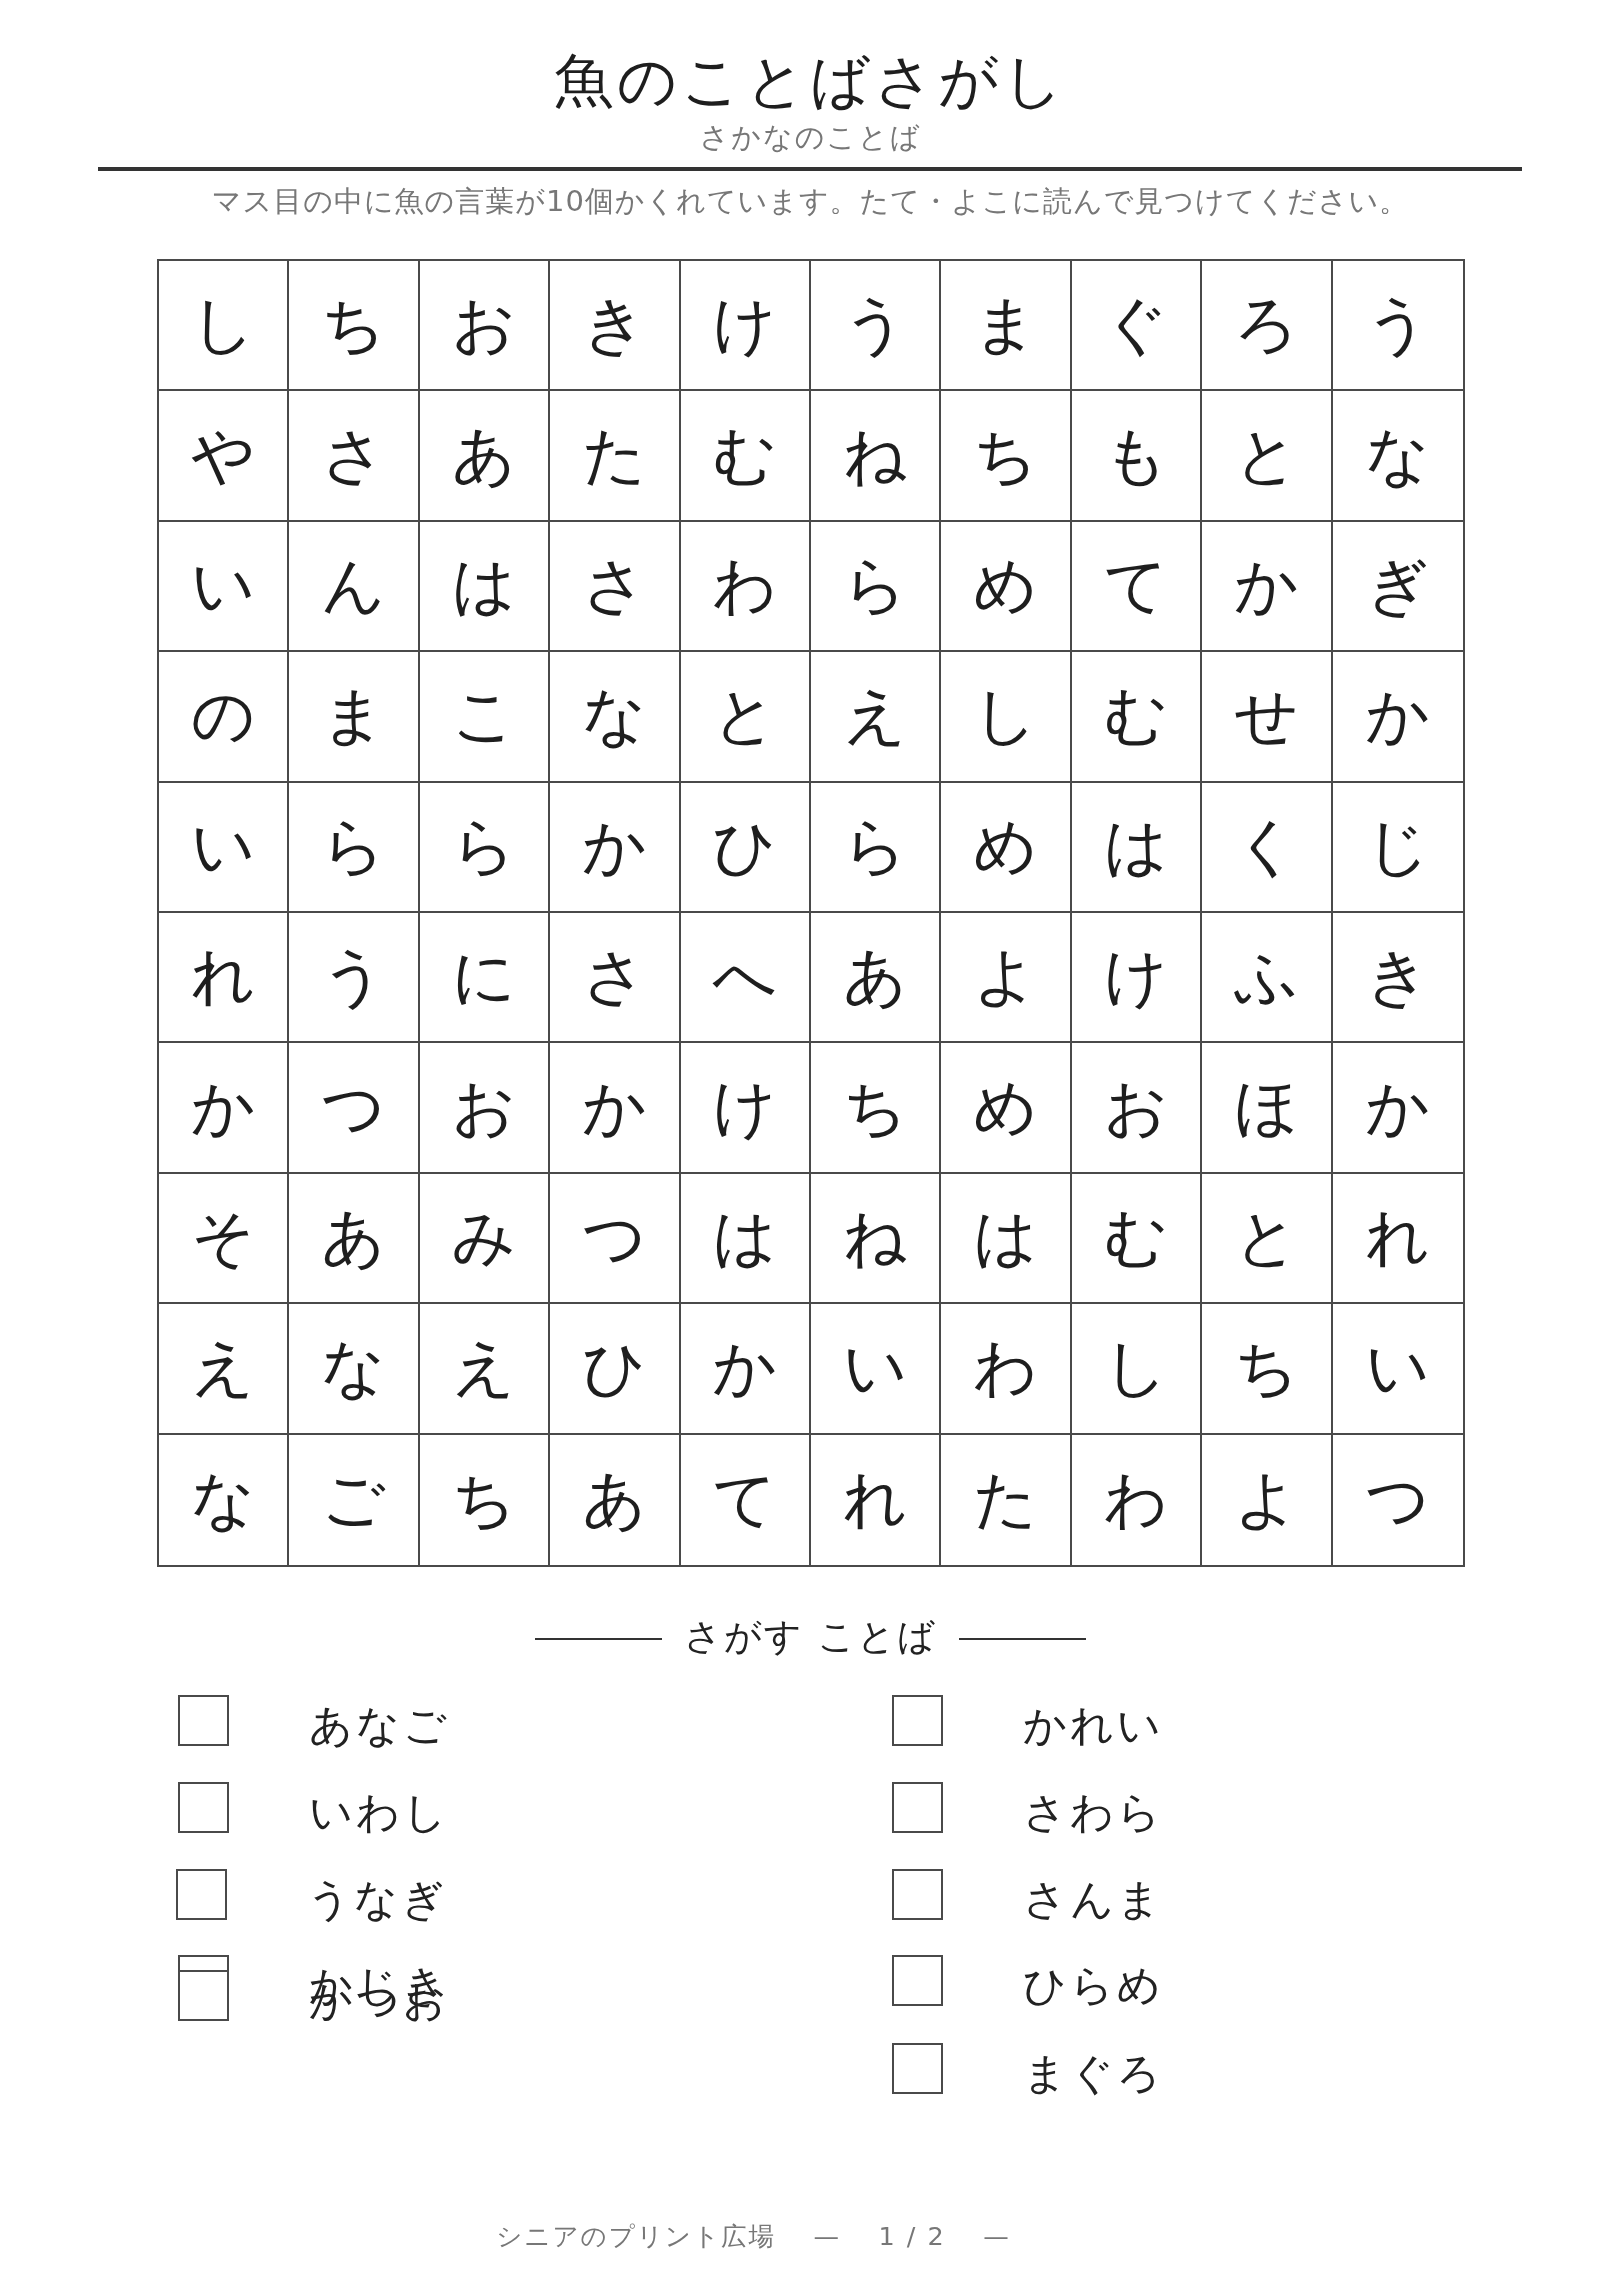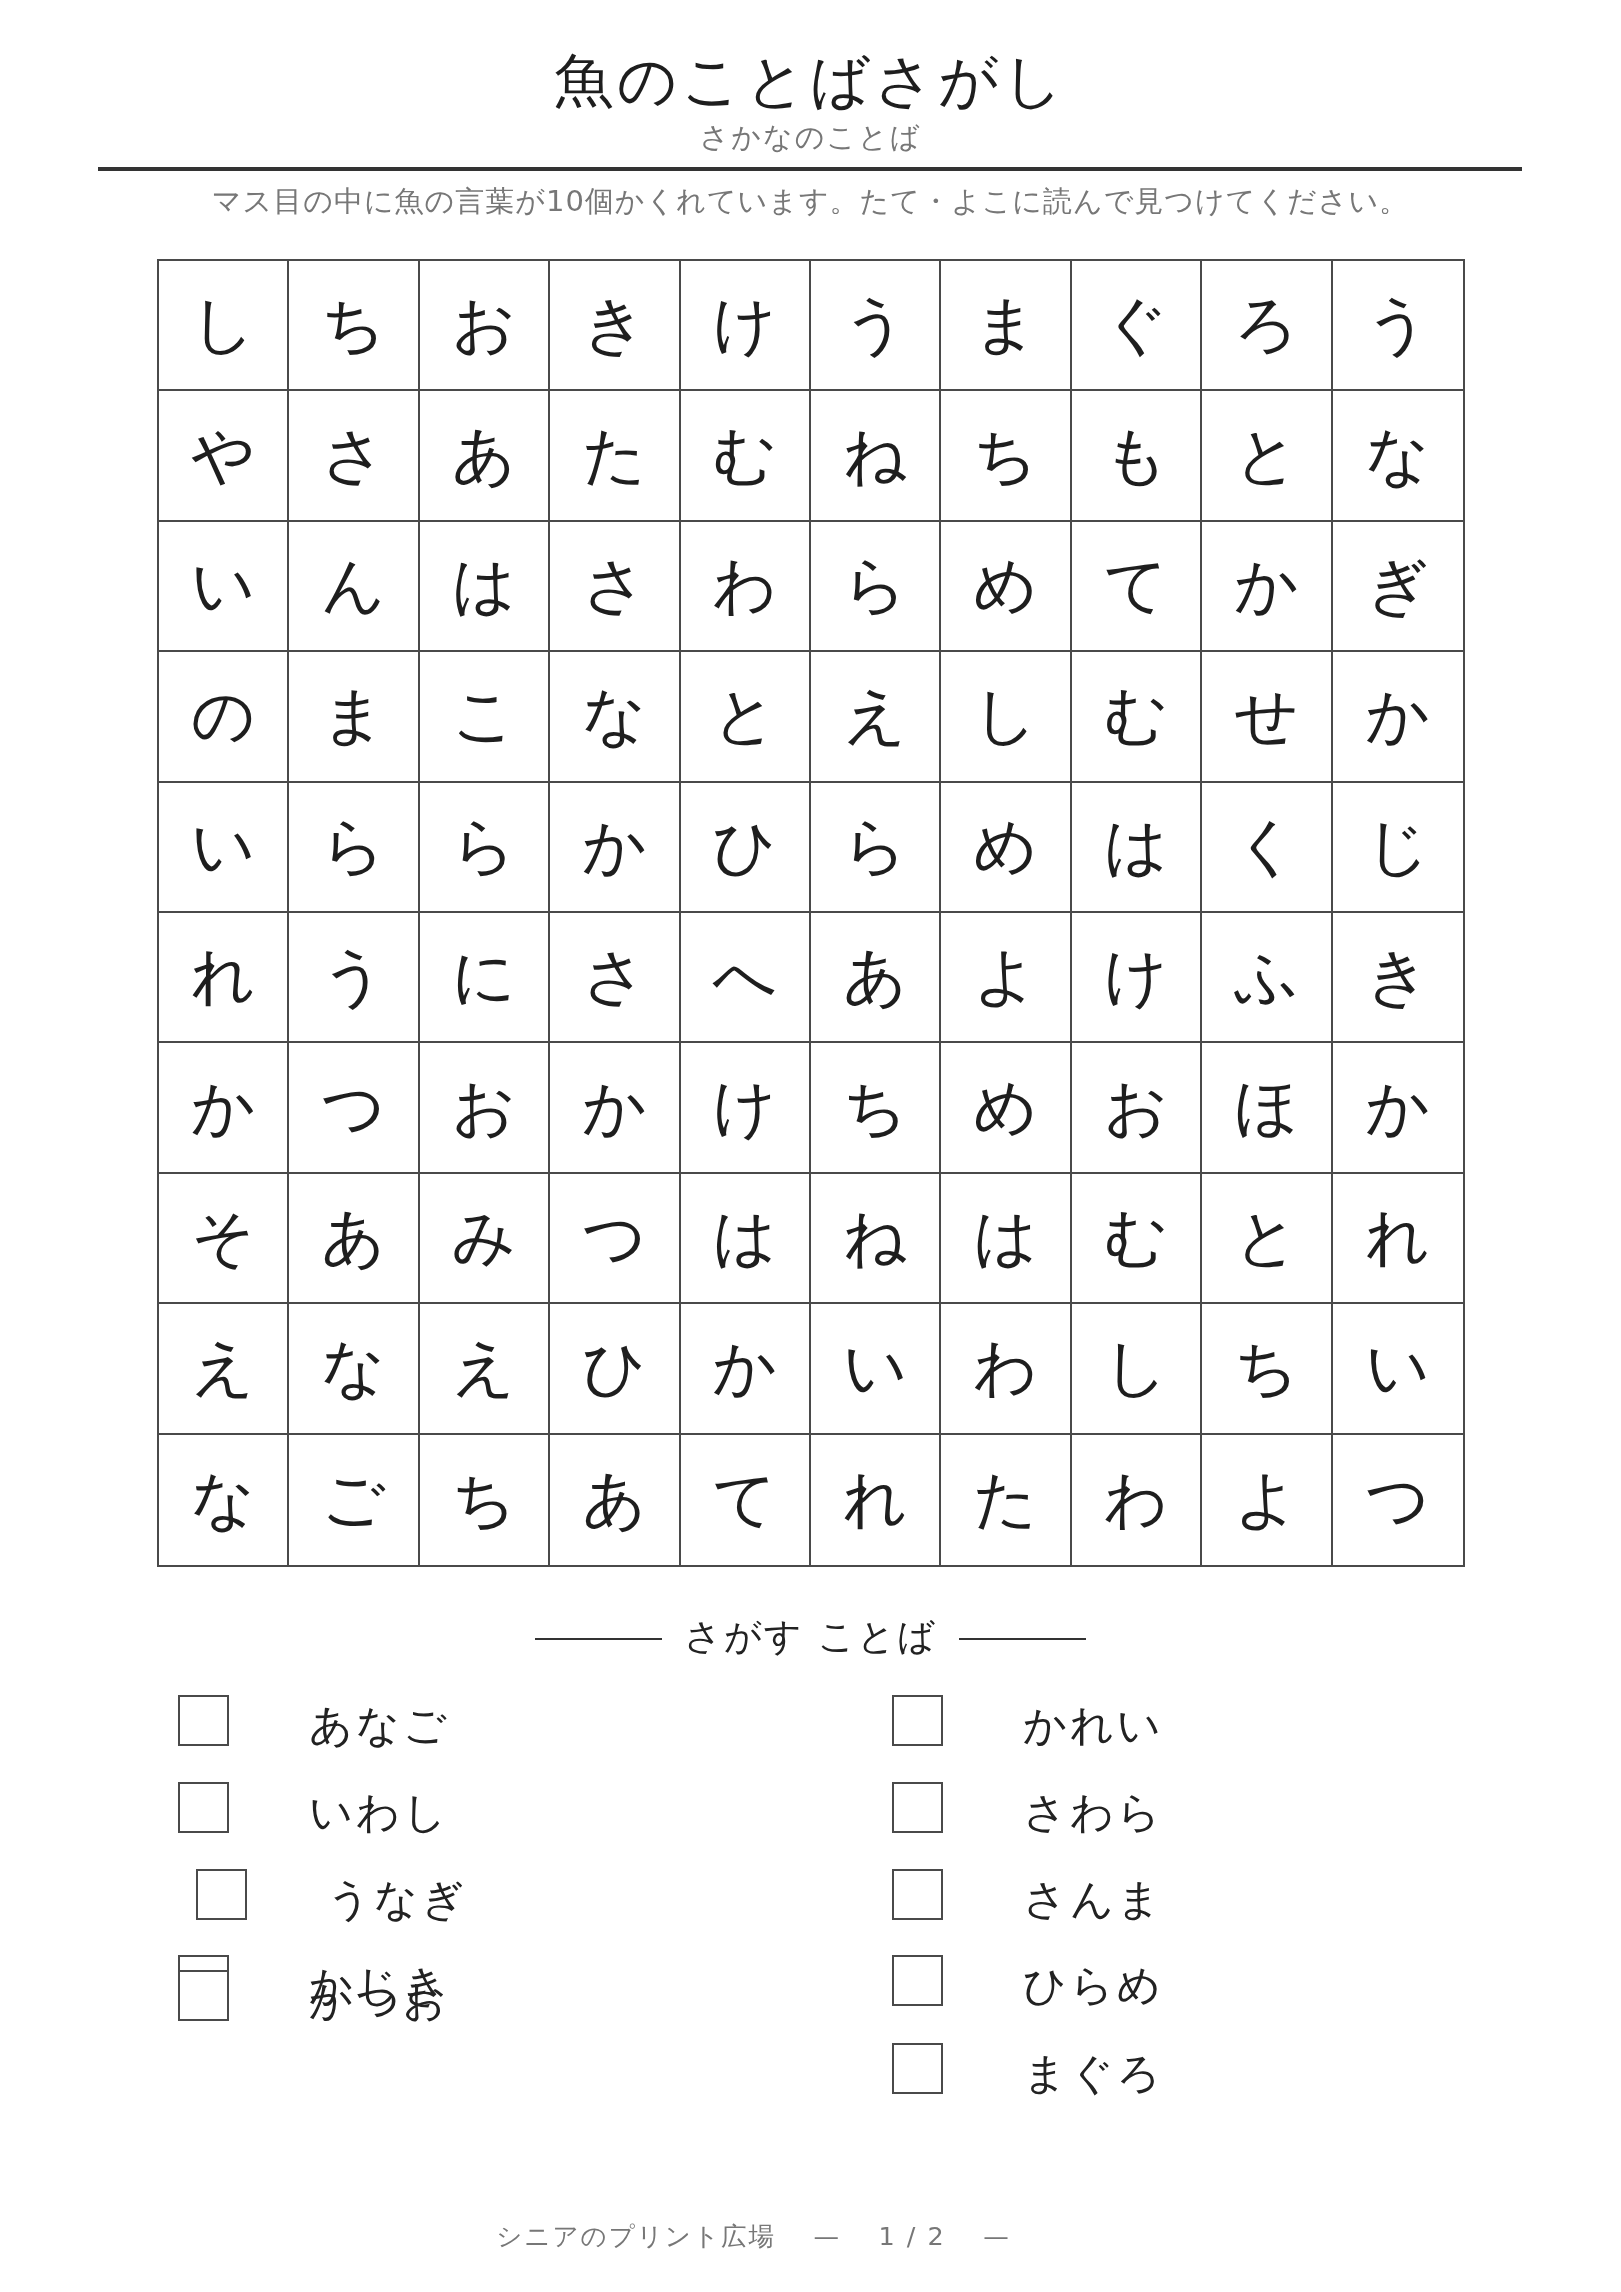--- a/index.html
+++ b/index.html
@@ -149,21 +149,21 @@
 
 <div id="wordlist">
     <div class="word-item" style="left: 178px; top: 1701px;">
       <div class="checkbox"></div>
       <div class="word">あなご</div>
     </div>
     <div class="word-item" style="left: 178px; top: 1788px;">
       <div class="checkbox"></div>
       <div class="word">いわし</div>
     </div>
-    <div class="word-item" style="left: 196px; top: 1875px; justify-content: center;">
+    <div class="word-item" style="left: 176px; top: 1875px; justify-content: center;">
       <div class="checkbox"></div>
       <div class="word">うなぎ</div>
     </div>
     <div class="word-item" style="left: 178px; top: 1961px;">
       <div class="checkbox"></div>
       <div class="word">かじき</div>
     </div>
     <div class="word-item" style="left: 178px; top: 1976px;">
       <div class="checkbox"></div>
       <div class="word">かつお</div>

